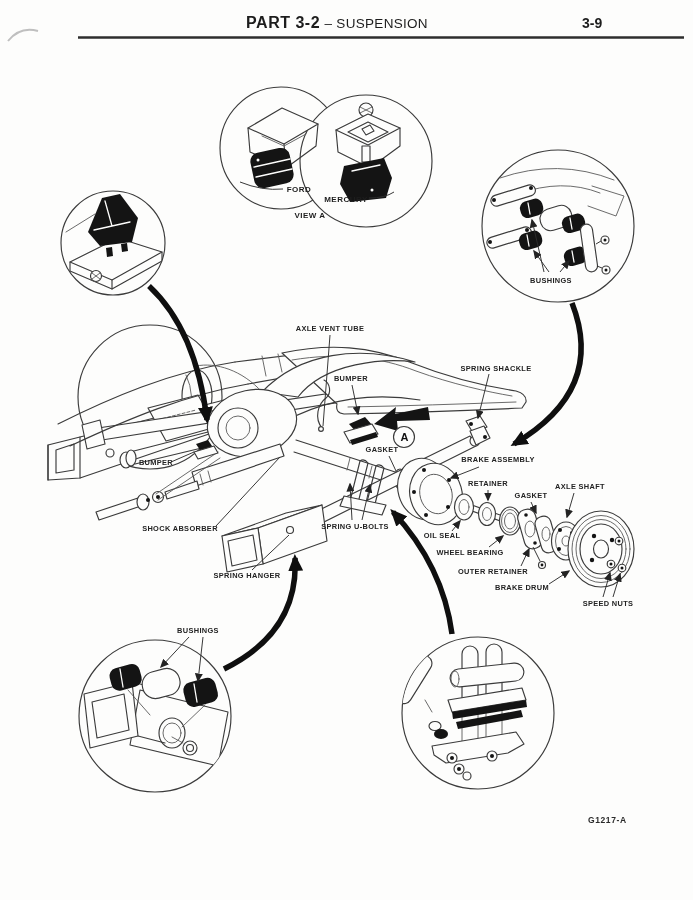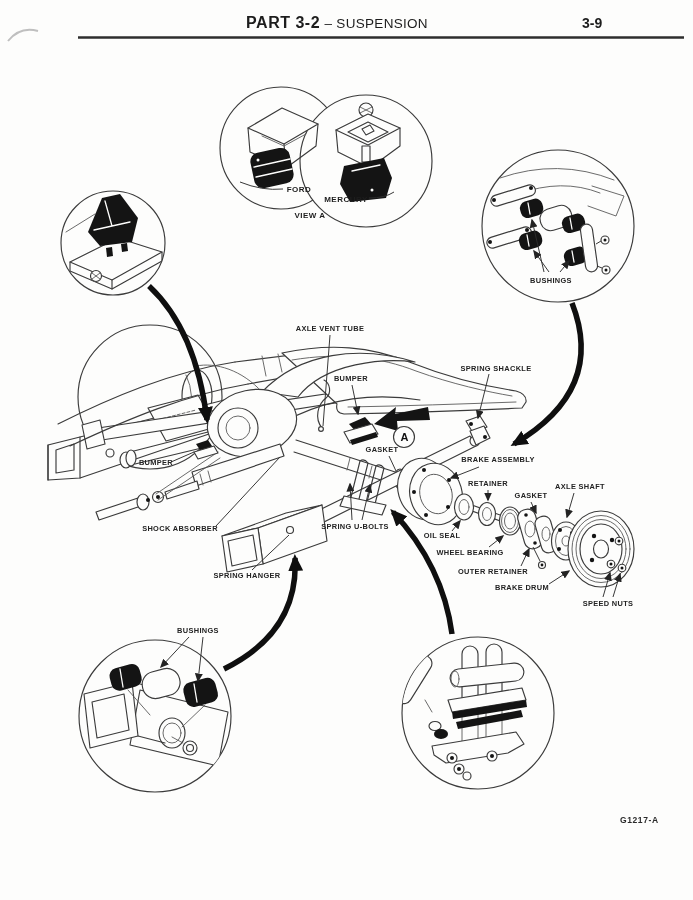--- a/index.html
+++ b/index.html
@@ -4,21 +4,21 @@
 <style>
   html,body{margin:0;padding:0;background:#e9e9e9;}
   #page{position:relative;width:693px;height:900px;background:#fdfdfc;overflow:hidden;
         font-family:"Liberation Sans",sans-serif;color:#222;}
   
   .hdr-title{position:absolute;top:14px;left:0;width:674px;text-align:center;white-space:nowrap;}
   .hdr-part{font-weight:700;font-size:16px;letter-spacing:.5px;color:#1d1d1d;margin-top:16px;}
   .hdr-sec{font-weight:400;font-size:13.5px;letter-spacing:.3px;color:#1d1d1d;}
   .hdr-page{position:absolute;top:15px;left:582px;font-weight:700;font-size:14px;color:#1d1d1d;}
   
-  .fig-code{position:absolute;top:815px;left:620px;font-weight:700;font-size:8.5px;letter-spacing:.6px;color:#2a2a2a;}
+  .fig-code{position:absolute;top:815px;left:588px;font-weight:700;font-size:8.5px;letter-spacing:.6px;color:#2a2a2a;}
   .fig-cap{position:absolute;top:843px;left:47px;white-space:nowrap;color:#161616;}
   .fig-cap .f1{font-weight:700;font-size:13.5px;}
   .fig-cap .f2{font-weight:700;font-size:12px;}
   
   svg{position:absolute;top:0;left:0;}
   .ln{stroke:#3b3b3b;fill:none;stroke-width:1.15;stroke-linecap:round;stroke-linejoin:round;}
   .lt{stroke:#5a5a5a;fill:none;stroke-width:.9;stroke-linecap:round;}
   .wh{fill:#fdfdfc;stroke:#3b3b3b;stroke-width:1.15;stroke-linejoin:round;}
   .bk{fill:#141414;stroke:none;}
   .wln{stroke:#fdfdfc;fill:none;stroke-width:1.3;stroke-linecap:round;}

